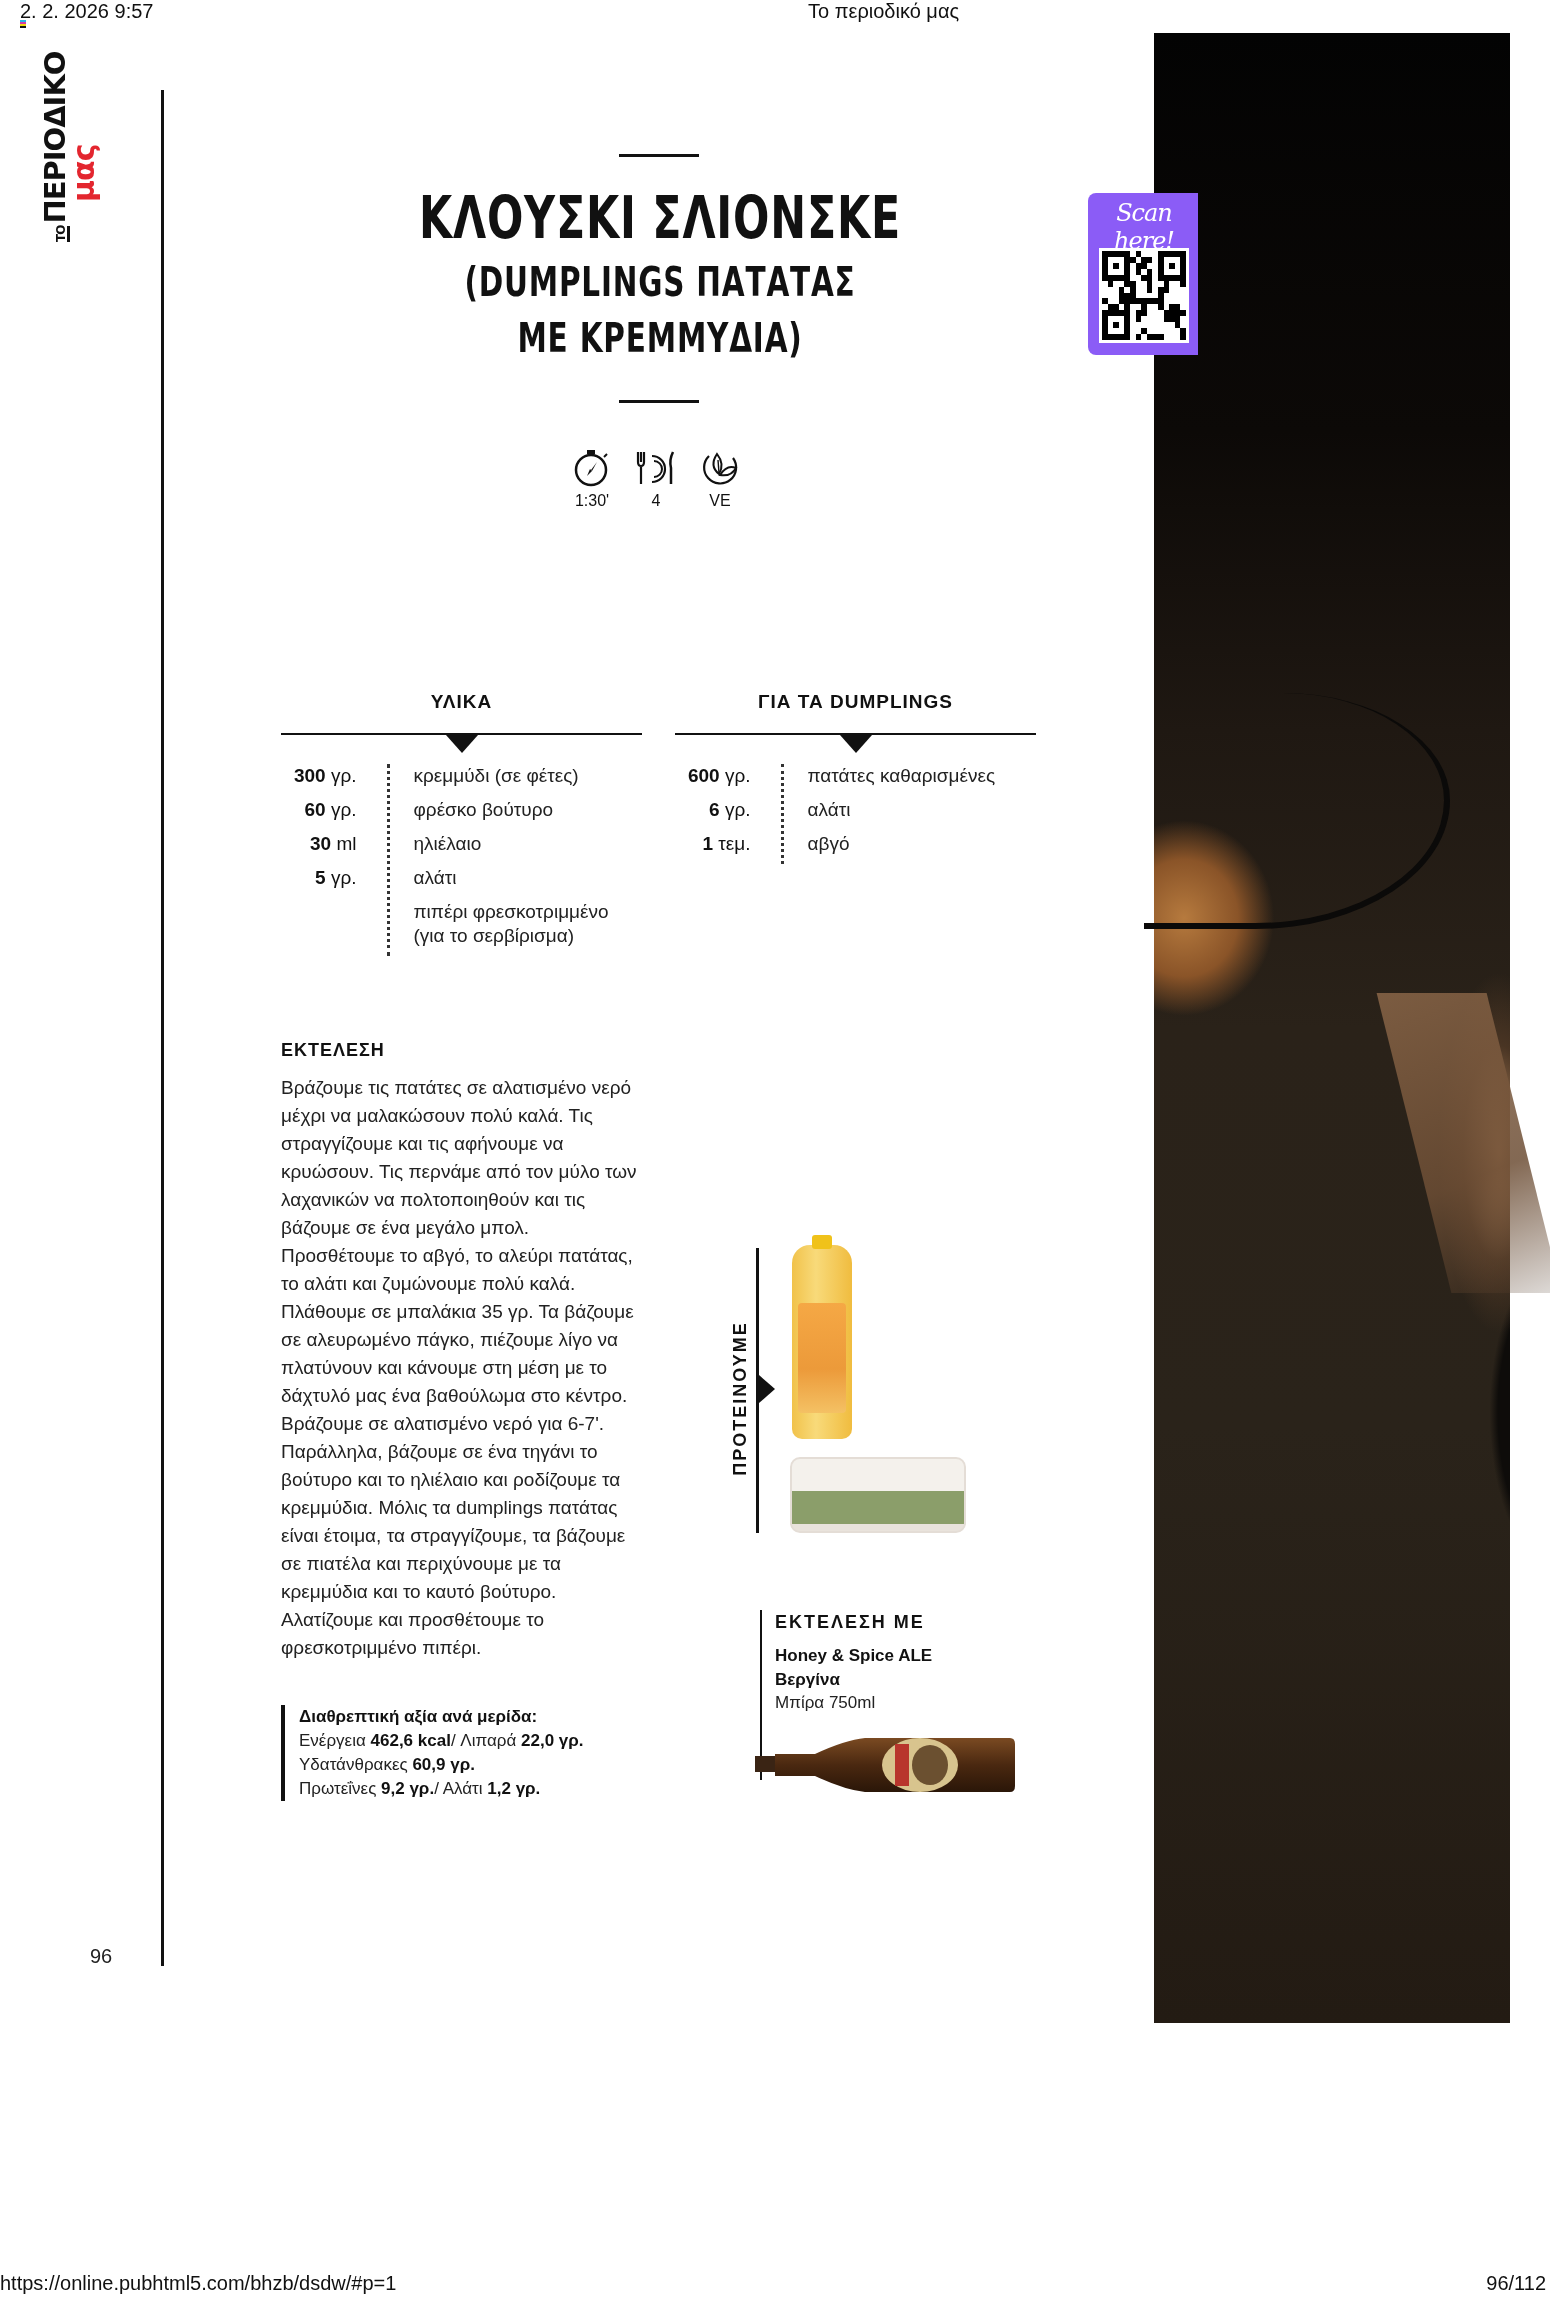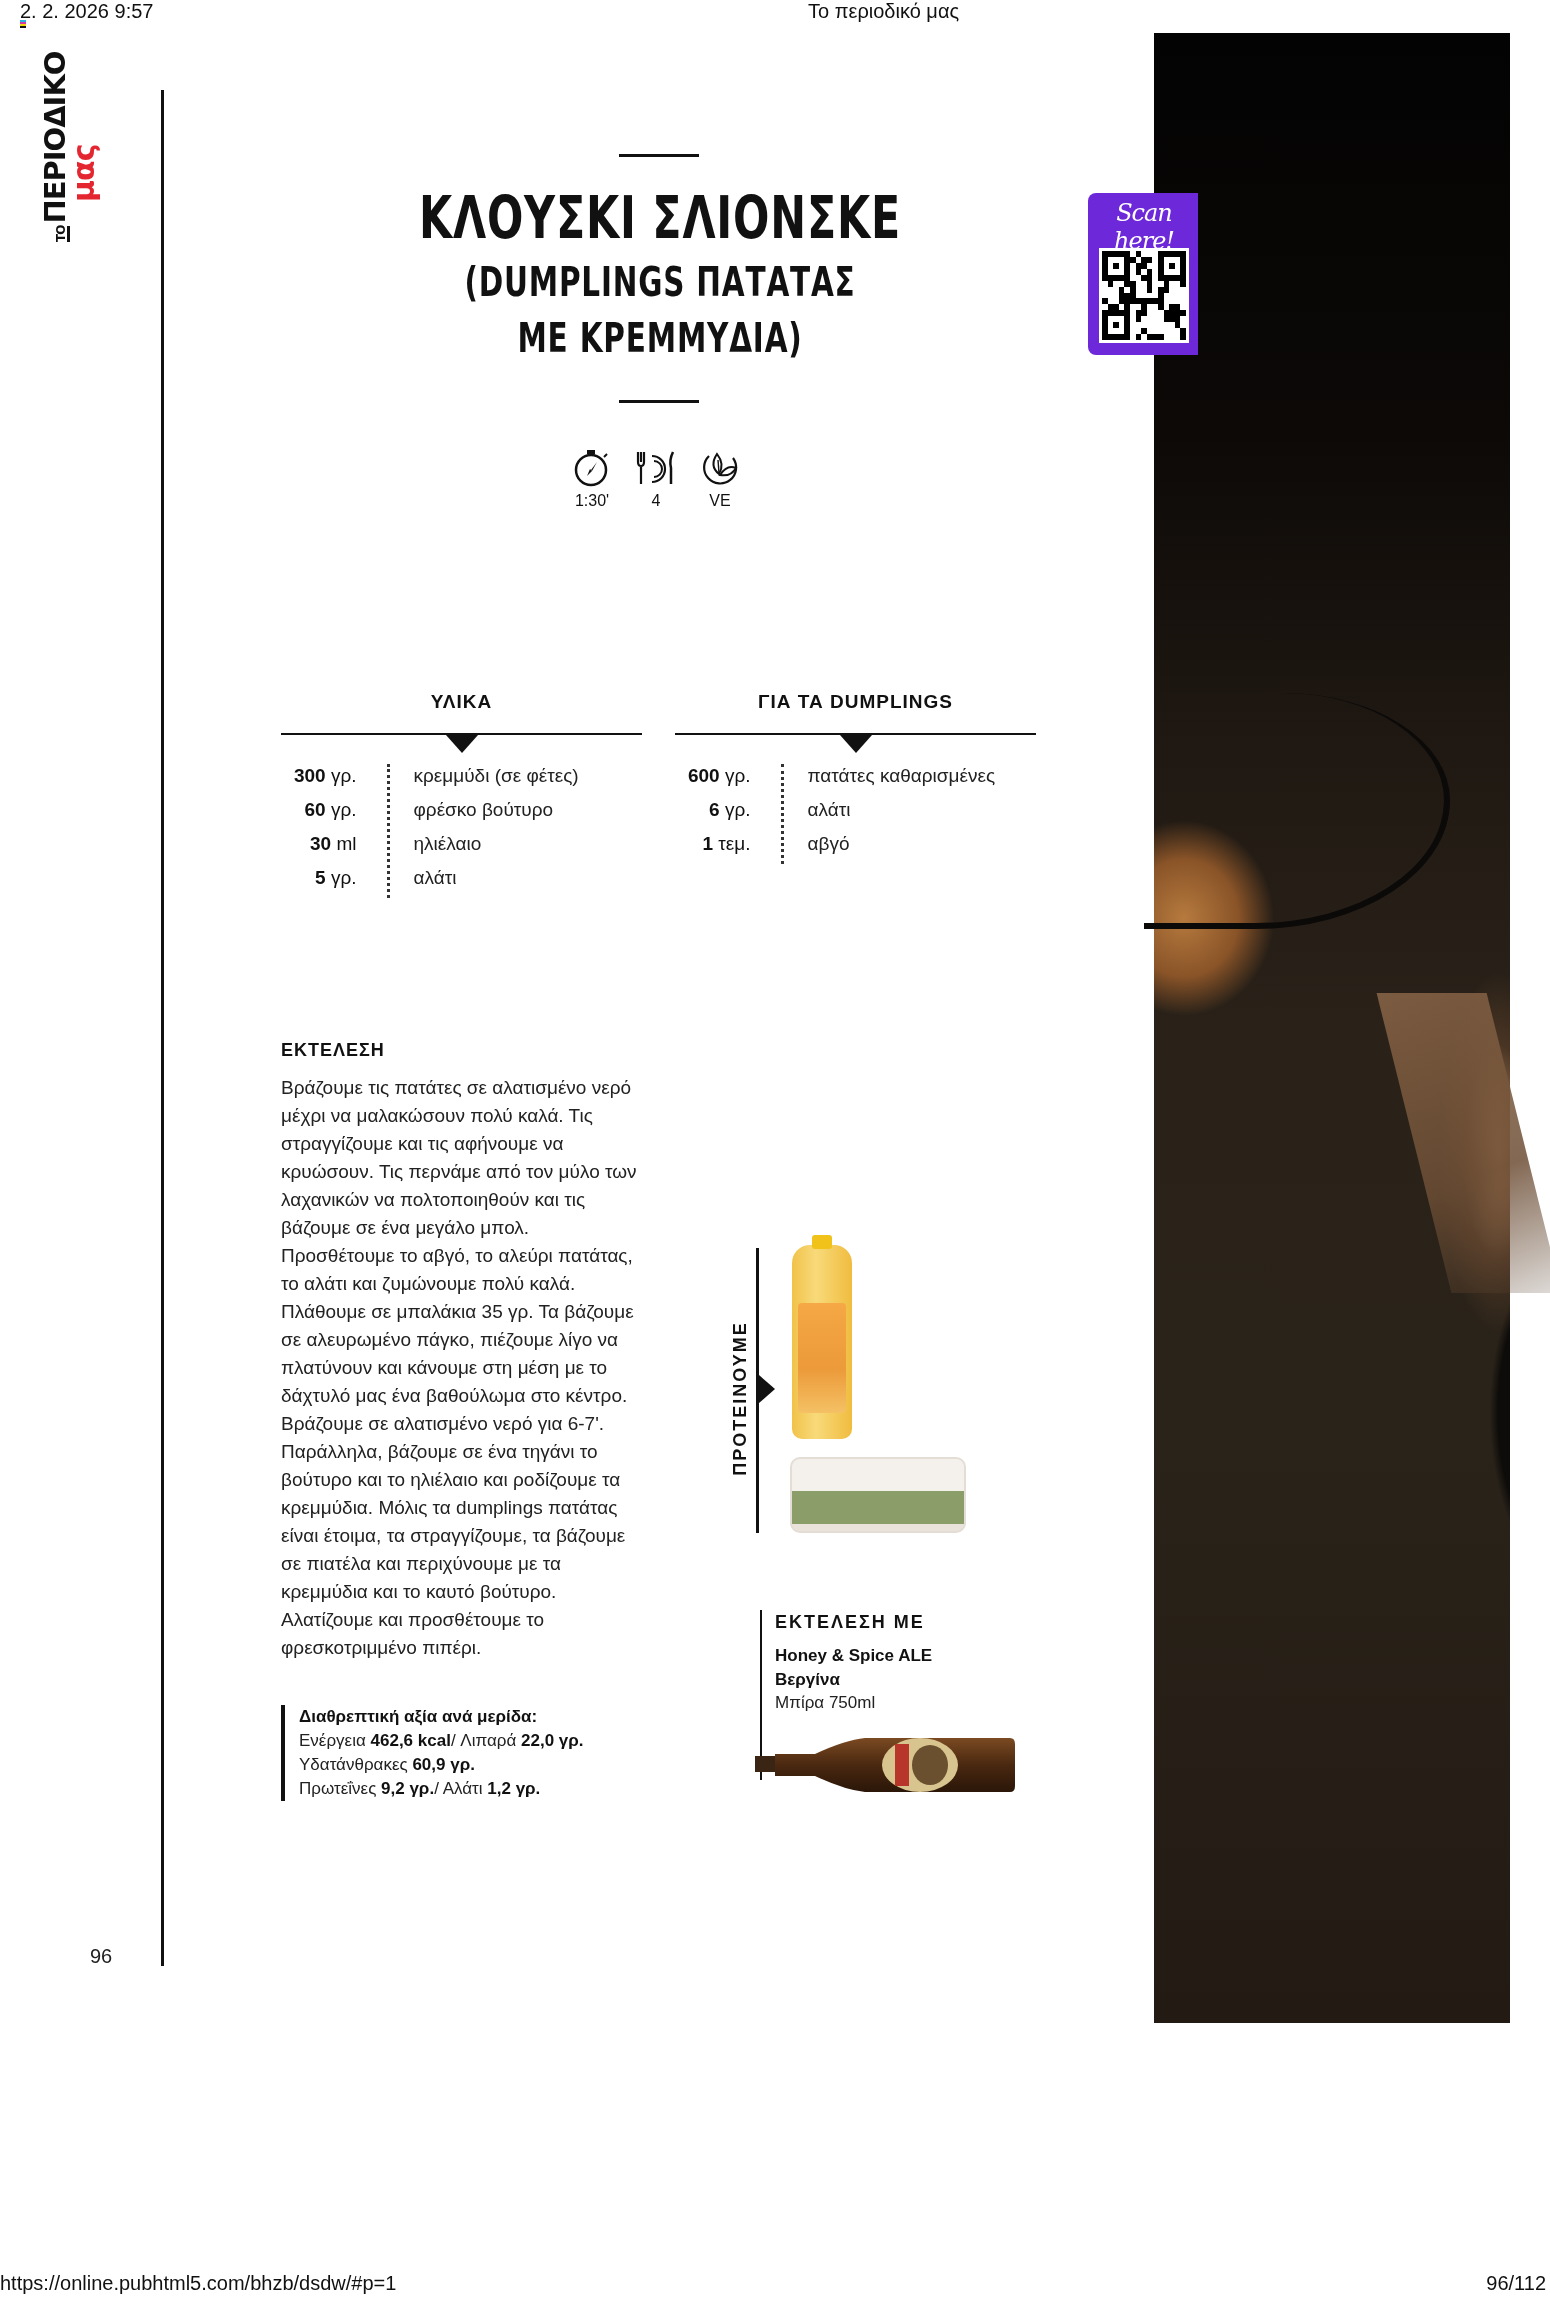--- a/index.html
+++ b/index.html
@@ -58,21 +58,21 @@
   }
   .board {
     position: absolute; left: 260px; top: 960px; width: 110px; height: 300px;
     background: linear-gradient(160deg, #8a6648 0%, #6d4e35 60%, rgba(70,50,35,0.2) 100%);
     transform: skewX(14deg); opacity: .85;
   }
 
   
   .qr-card {
     left: 1088px; top: 193px; width: 110px; height: 162px;
-    background: #6d28d9; border-radius: 8px 0 0 8px;
+    background: #8b5cf6; border-radius: 8px 0 0 8px;
   }
   #qr-label {
     position: absolute; left: 6px; top: 6px; width: 100px; text-align: center;
     font-family: "DejaVu Serif", serif; font-style: italic; font-size: 24px; color: #fff;
     letter-spacing: -1px;
   }
   .qr {
     position: absolute; left: 11px; top: 55px; width: 90px; height: 95px; background: #fff;
     display: grid; grid-template-columns: repeat(15, 1fr); grid-template-rows: repeat(15, 1fr); padding: 3px; box-sizing: border-box;
   }
@@ -476,20 +476,24 @@
       <div class="ing-qty"><b>60</b> <span>γρ.</span></div>
       <div class="ing-name">φρέσκο βούτυρο</div>
     </div>
     <div class="ing-row">
       <div class="ing-qty"><b>30</b> <span>ml</span></div>
       <div class="ing-name">ηλιέλαιο</div>
     </div>
     <div class="ing-row">
       <div class="ing-qty"><b>5</b> <span>γρ.</span></div>
       <div class="ing-name">αλάτι</div>
+    </div>
+    <div class="ing-row">
+      <div class="ing-qty"><b></b> <span></span></div>
+      <div class="ing-name">πιπέρι φρεσκοτριμμένο (για το σερβίρισμα)</div>
     </div>
   </div>
 </div>
 
 <div class="abs ing-col" id="ing-col-2">
   <div class="ing-head">ΓΙΑ ΤΑ DUMPLINGS</div>
   <div class="ing-rule"></div>
   <div class="ing-list">
     <div class="ing-dots"></div>
     <div class="ing-row">

